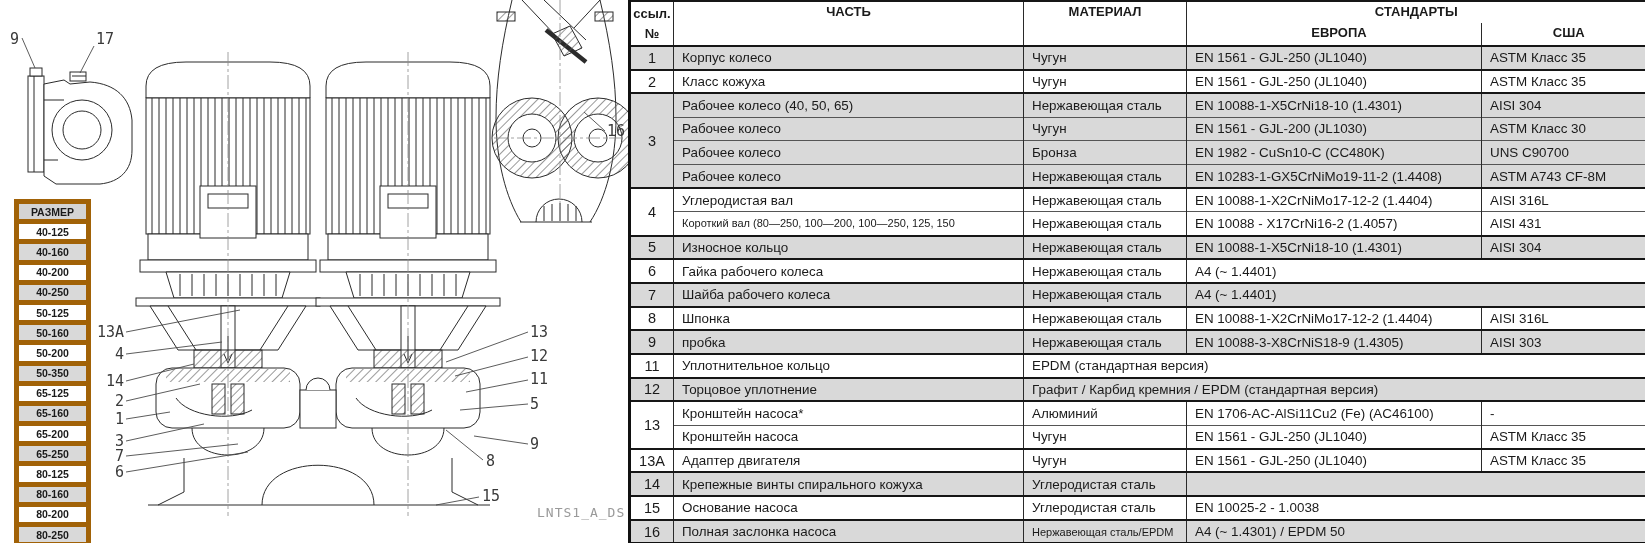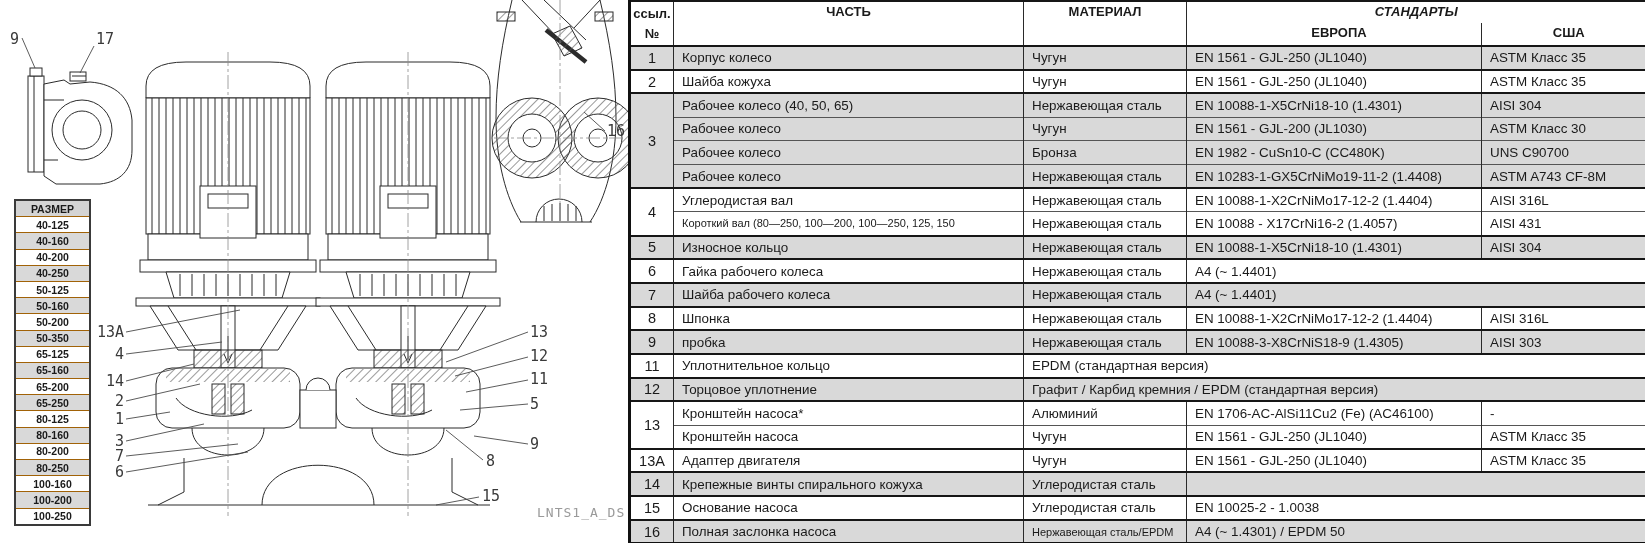--- a/index.html
+++ b/index.html
@@ -9,36 +9,36 @@
   
   .diagram-panel{position:absolute;left:0;top:0;width:628px;height:543px;}
   .diagram-panel svg{position:absolute;left:0;top:0;}
   .cl{stroke:#8a8a8a;stroke-width:.8;stroke-dasharray:14 3 3 3;fill:none;}
   .leader{stroke:#4a4a4a;stroke-width:.9;fill:none;}
   .callout{font-family:"DejaVu Sans Mono",monospace;font-size:15px;fill:#3a3a3a;stroke:none;}
   .code{font-family:"DejaVu Sans Mono",monospace;font-size:13px;fill:#9a9a9a;letter-spacing:1px;stroke:none;}
 
   
   .size-table{position:absolute;left:14px;top:199px;width:77px;border-collapse:collapse;table-layout:fixed;}
-  .size-table td{border:1px solid #a16207;height:15.2px;text-align:center;vertical-align:middle;
+  .size-table td{border:5px solid #a16207;height:15.2px;text-align:center;vertical-align:middle;
     font-size:10.5px;font-weight:bold;padding:0;margin-left:8px;}
   .size-table .hdr{background:#d4d4d4;}
   .size-table tr.shaded td{background:#d9d9d9;}
   .size-table{border:2px solid #3a3a3a;}
 
   
   .table-panel{position:absolute;left:628px;top:0;width:1017px;height:543px;}
   .parts-table{width:1017px;height:543px;border-collapse:collapse;table-layout:fixed;
     border:2.5px solid #111;border-left:3.5px solid #111;}
   .parts-table th,.parts-table td{border-left:1.2px solid #2a2a2a;border-right:1.2px solid #2a2a2a;
     border-top:2px solid #161616;border-bottom:0;overflow:hidden;white-space:nowrap;}
   .parts-table th{font-size:13px;font-weight:bold;text-align:center;padding:2px 2px 0 2px;vertical-align:top;background:#fff;}
   .parts-table thead tr:first-child{height:22px;}
   .parts-table thead tr:last-child{height:23px;}
-  .parts-table th.no-bottom{border-bottom:0;font-style:italic;}
+  .parts-table th.no-bottom{border-bottom:0;}
   .parts-table tr.hrow2 th{border-top:0;padding-left:12px;}
   .parts-table tbody tr{height:23.7px;}
   .parts-table td{font-size:13.4px;vertical-align:middle;padding:0 4px 0 8px;}
   .parts-table td.ref-cell{text-align:center;font-size:14.5px;padding:0;}
   .parts-table tr.shaded td{background:#d9d9d9;}
   .parts-table tr.sub-row td{border-top:1px solid #555;}
   .parts-table td.small{font-size:11px;}
   .parts-table col.c-ref{width:44px;} .parts-table col.c-part{width:350px;}
   .parts-table col.c-mat{width:163px;} .parts-table col.c-eu{width:295px;} .parts-table col.c-us{width:165px;}
   .hdr-two-line div{line-height:20px;}
@@ -276,21 +276,21 @@
       <tbody>
           <tr class="shaded">
             <td class="ref-cell" rowspan="1">1</td>
             <td>Корпус колесо</td>
             <td>Чугун</td>
             <td>EN 1561 - GJL-250 (JL1040)</td>
             <td>ASTM Класс 35</td>
           </tr>
           <tr>
             <td class="ref-cell" rowspan="1">2</td>
-            <td>Шайба кожуха</td>
+            <td>Класс кожуха</td>
             <td>Чугун</td>
             <td>EN 1561 - GJL-250 (JL1040)</td>
             <td>ASTM Класс 35</td>
           </tr>
           <tr class="shaded">
             <td class="ref-cell" rowspan="4">3</td>
             <td>Рабочее колесо (40, 50, 65)</td>
             <td>Нержавеющая сталь</td>
             <td>EN 10088-1-X5CrNi18-10 (1.4301)</td>
             <td>AISI 304</td>

